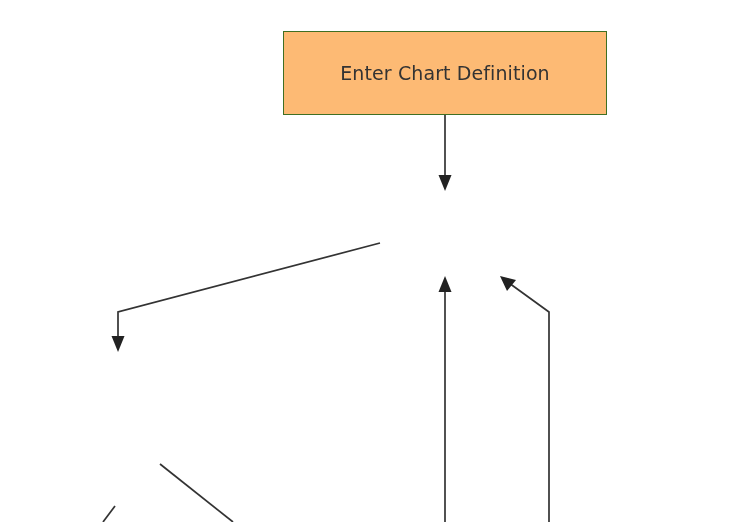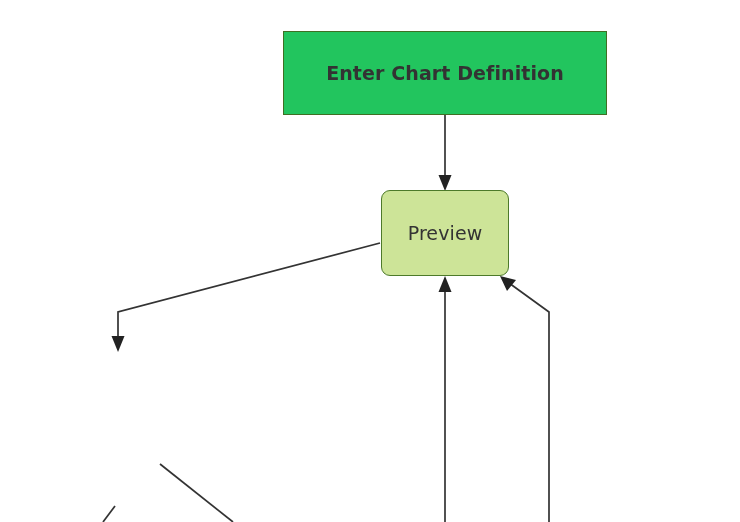--- a/index.html
+++ b/index.html
@@ -31,23 +31,22 @@
     align-items: center;
     justify-content: center;
     color: #333333;
     font-size: 19px;
     line-height: 1.2;
     letter-spacing: 0.1px;
     white-space: nowrap;
     user-select: none;
   }
   .node-rect {
-    background: #22c55e;
+    background: #fdba74;
     border: 1.6px solid #3f6f23;
-    font-weight: bold;
   }
   .node-round {
     background: #cde498;
     border: 1.6px solid #4d7a2a;
     border-radius: 9px;
   }
   #node-enter-chart-definition {
     left: 283px;
     top: 31px;
     width: 324px;
@@ -122,18 +121,15 @@
     <g>
       <path class="edge-path" d="M 160 464 L 233 522"></path>
     </g>
 
   </svg>
 
   <div class="node node-rect" id="node-enter-chart-definition">
     <span>Enter Chart Definition</span>
   </div>
 
-  <div class="node node-round" id="node-preview">
-    <span>Preview</span>
-  </div>
 
 
 </div>
 
 </body></html>

